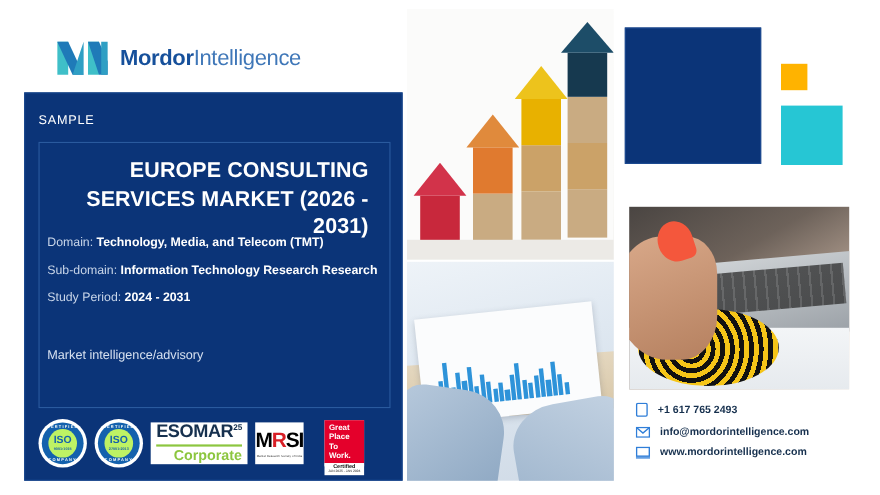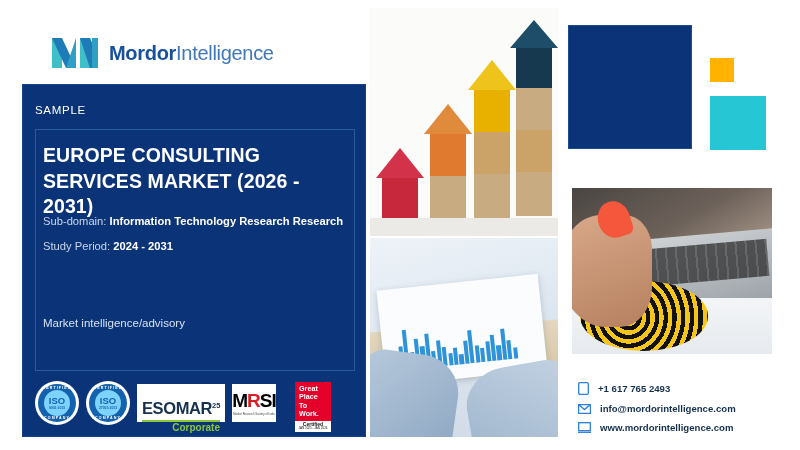--- a/index.html
+++ b/index.html
@@ -40,21 +40,21 @@
     color: #ffffff; font-size: 11.5px; font-weight: normal; letter-spacing: 0.7px;
   }
   .inner-box {
     position: absolute; left: 12px; top: 44px;
     width: 320px; height: 242px;
     border: 1px solid #2a5a9e;
   }
   .title {
     position: absolute; left: 20px; top: 58px; width: 292px;
     color: #ffffff; font-size: 19.5px; font-weight: bold;
-    line-height: 1.32; letter-spacing: 0.1px;
+    line-height: 1.32; letter-spacing: 0.1px; text-align: right;
   }
   .meta { position: absolute; left: 20px; top: 131px; width: 300px; }
   .meta-row {
     color: #c9d6e9; font-size: 11.2px; line-height: 1.0;
     margin-bottom: 14px; white-space: nowrap;
   }
   .meta-row .v { color: #ffffff; font-weight: bold; }
   .advisory {
     position: absolute; left: 20px; top: 232px;
     color: #d6e0ef; font-size: 11.5px;
@@ -69,44 +69,44 @@
   .iso-seal {
     width: 44px; height: 44px; border-radius: 50%;
     background: #ffffff; position: relative; flex: 0 0 auto;
   }
   .iso-seal .ring {
     position: absolute; inset: 3px; border-radius: 50%;
     background: #1461ad;
   }
   .iso-seal .core {
     position: absolute; inset: 9px; border-radius: 50%;
-    background: #7dd3fc; display: flex; flex-direction: column;
+    background: #bef264; display: flex; flex-direction: column;
     align-items: center; justify-content: center;
   }
   .iso-seal .iso-t { font-size: 9.5px; font-weight: bold; color: #1461ad; line-height: 1; }
   .iso-seal .iso-n { font-size: 3.4px; font-weight: bold; color: #1461ad; line-height: 1.2; margin-top:1px; }
   .iso-seal .arc-top, .iso-seal .arc-bot {
     position: absolute; left: 0; right: 0; text-align: center;
     font-size: 3.6px; font-weight: bold; color: #ffffff; letter-spacing: 1.1px;
   }
   .iso-seal .arc-top { top: 5px; }
   .iso-seal .arc-bot { bottom: 5px; }
 
   .esomar {
     width: 88px; height: 38px; background: #ffffff; flex: 0 0 auto;
-    position: relative; padding: 16px 5px 3px 5px;
+    position: relative; padding: 0 5px 3px 5px;
   }
   .esomar .et {
     font-size: 16.5px; font-weight: bold; color: #16304e; letter-spacing: -0.4px;
     line-height: 1; position: relative; display:inline-block;
   }
   .esomar .et sup { font-size: 7.5px; letter-spacing: 0; }
   .esomar .line { height: 2px; background: #8cc63f; margin: 2px 0 1px 0; }
   .esomar .corp {
-    font-size: 10px; font-weight: bold; color: #8cc63f; text-align: right; line-height: 1;
+    font-size: 13px; font-weight: bold; color: #8cc63f; text-align: right; line-height: 1;
   }
 
   .mrsi {
     width: 44px; height: 38px; background: #ffffff; flex: 0 0 auto;
     display: flex; flex-direction: column; align-items: center; justify-content: center;
   }
   .mrsi .mt { font-size: 19px; font-weight: bold; color: #000000; line-height: 1; letter-spacing: -1px; }
   .mrsi .mt .r { color: #d81f26; }
   .mrsi .ms { font-size: 2.6px; color: #333; margin-top: 3px; letter-spacing: 0.1px; white-space: nowrap; }
 
@@ -205,21 +205,21 @@
     border-radius: 45% 30% 35% 50%;
   }
   .dart-photo .dart {
     position:absolute; left:13%; top:8%; width:16%; height:22%;
     background: #f4573c; border-radius: 50% 50% 20% 50%;
     transform: rotate(-18deg);
   }
 
   
   .contact {
-    position: absolute; left: 578px; top: 382px; width: 215px;
+    position: absolute; left: 578px; top: 366px; width: 215px;
   }
   .contact-row {
     display: flex; align-items: center; gap: 9px; margin-bottom: 8px;
     font-size: 9.6px; font-weight: bold; color: #16304e; white-space: nowrap;
   }
   .contact-row svg { flex: 0 0 auto; display:block; }
 </style>
 </head>
 <body>
 
@@ -244,20 +244,24 @@
 
   <div class="navy-panel">
 
     <div class="sample-label">SAMPLE</div>
 
     <div class="inner-box"></div>
 
     <div class="title">EUROPE CONSULTING SERVICES MARKET (2026 - 2031)</div>
 
     <div class="meta">
+      <div class="meta-row">
+        <span>Domain:</span>
+        <span class="v">Technology, Media, and Telecom (TMT)</span>
+      </div>
       <div class="meta-row">
         <span>Sub-domain:</span>
         <span class="v">Information Technology Research Research</span>
       </div>
       <div class="meta-row">
         <span>Study Period:</span>
         <span class="v">2024 - 2031</span>
       </div>
     </div>
 

